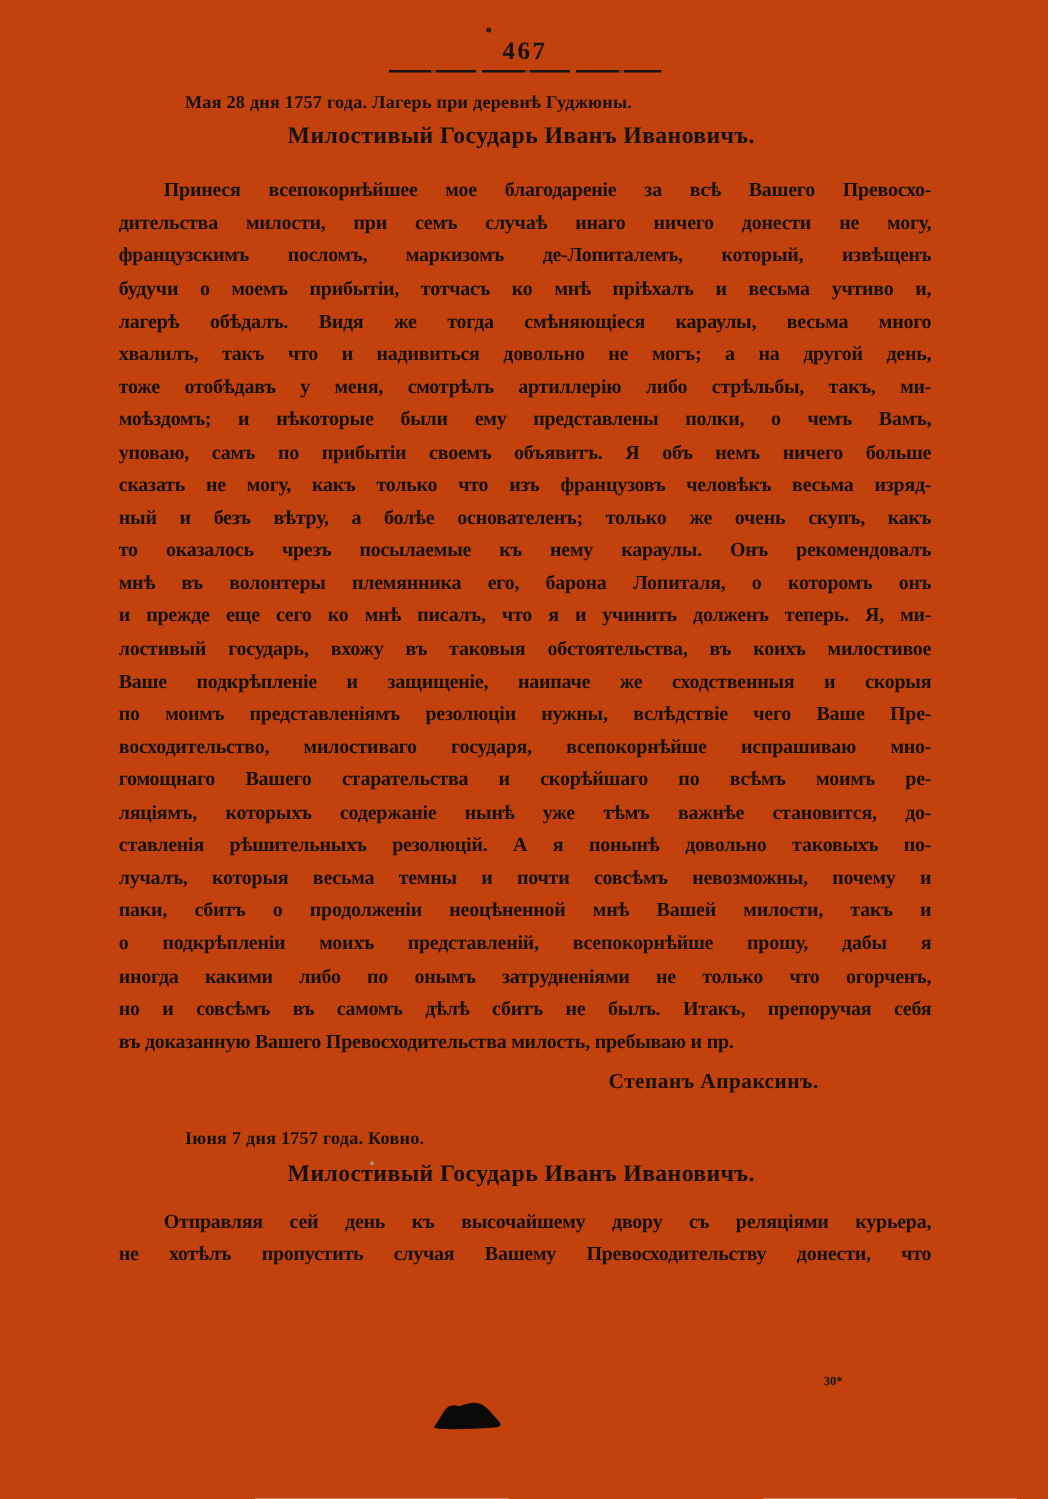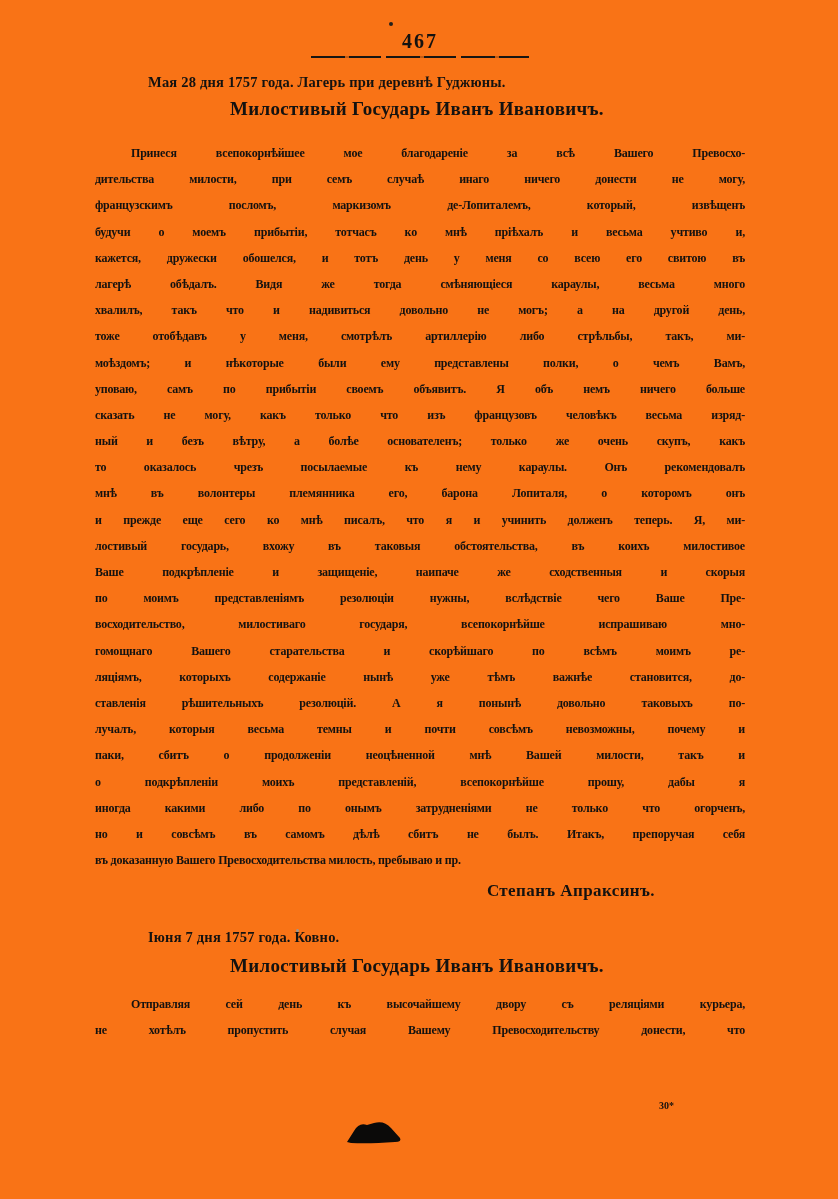--- a/index.html
+++ b/index.html
@@ -1,20 +1,20 @@
 <!DOCTYPE html>
 <html><head>
 <meta charset="utf-8">
 <style>
   html,body { margin:0; padding:0; background:#e8e8e6; }
   .page {
     position:relative;
     width:838px; height:1199px;
     margin:0 auto;
-    background:#f97316;
+    background:#c2410c;
     color:#141210;
     font-family:"Liberation Serif","DejaVu Serif",serif;
     font-weight:bold;
     overflow:hidden;
   }
   .content { padding:0 93px 0 95px; }
 
   .page-number{
     padding-top:30px;
     text-align:center;
@@ -38,21 +38,21 @@
   .salutation{
     margin-top:6px;
     text-align:center;
     padding-right:6px;
     font-size:19px;
     height:24px;
     letter-spacing:0.3px;
   }
   .letter-body{ margin-top:18px; }
   .letter-body .line{
-    font-size:12px;
+    font-size:16px;
     line-height:26.2px;
     height:26.2px;
     letter-spacing:-0.2px;
     text-align:justify;
     text-align-last:justify;
     white-space:nowrap;
     overflow:hidden;
   }
   .letter-body .line.indent{ text-indent:36px; }
   .letter-body .line.no-stretch{ text-align-last:left; }
@@ -98,21 +98,20 @@
     <div class="header-rule"></div>
 
     <section class="letter letter-1">
       <div class="dateline">Мая 28 дня 1757 года. Лагерь при деревнѣ Гуджюны.</div>
       <div class="salutation">Милостивый Государь Иванъ Ивановичъ.</div>
       <div class="letter-body">
           <div class="line indent">Принеся всепокорнѣйшее мое благодареніе за всѣ Вашего Превосхо-</div>
           <div class="line">дительства милости, при семъ случаѣ инаго ничего донести не могу,</div>
           <div class="line">французскимъ посломъ, маркизомъ де-Лопиталемъ, который, извѣщенъ</div>
           <div class="line">будучи о моемъ прибытіи, тотчасъ ко мнѣ пріѣхалъ и весьма учтиво и,</div>
-          <div class="line">кажется, дружески обошелся, и тотъ день у меня со всею его свитою въ</div>
           <div class="line">лагерѣ обѣдалъ. Видя же тогда смѣняющіеся караулы, весьма много</div>
           <div class="line">хвалилъ, такъ что и надивиться довольно не могъ; а на другой день,</div>
           <div class="line">тоже отобѣдавъ у меня, смотрѣлъ артиллерію либо стрѣльбы, такъ, ми-</div>
           <div class="line">моѣздомъ; и нѣкоторые были ему представлены полки, о чемъ Вамъ,</div>
           <div class="line">уповаю, самъ по прибытіи своемъ объявитъ. Я объ немъ ничего больше</div>
           <div class="line">сказать не могу, какъ только что изъ французовъ человѣкъ весьма изряд-</div>
           <div class="line">ный и безъ вѣтру, а болѣе основателенъ; только же очень скупъ, какъ</div>
           <div class="line">то оказалось чрезъ посылаемые къ нему караулы. Онъ рекомендовалъ</div>
           <div class="line">мнѣ въ волонтеры племянника его, барона Лопиталя, о которомъ онъ</div>
           <div class="line">и прежде еще сего ко мнѣ писалъ, что я и учинить долженъ теперь. Я, ми-</div>

